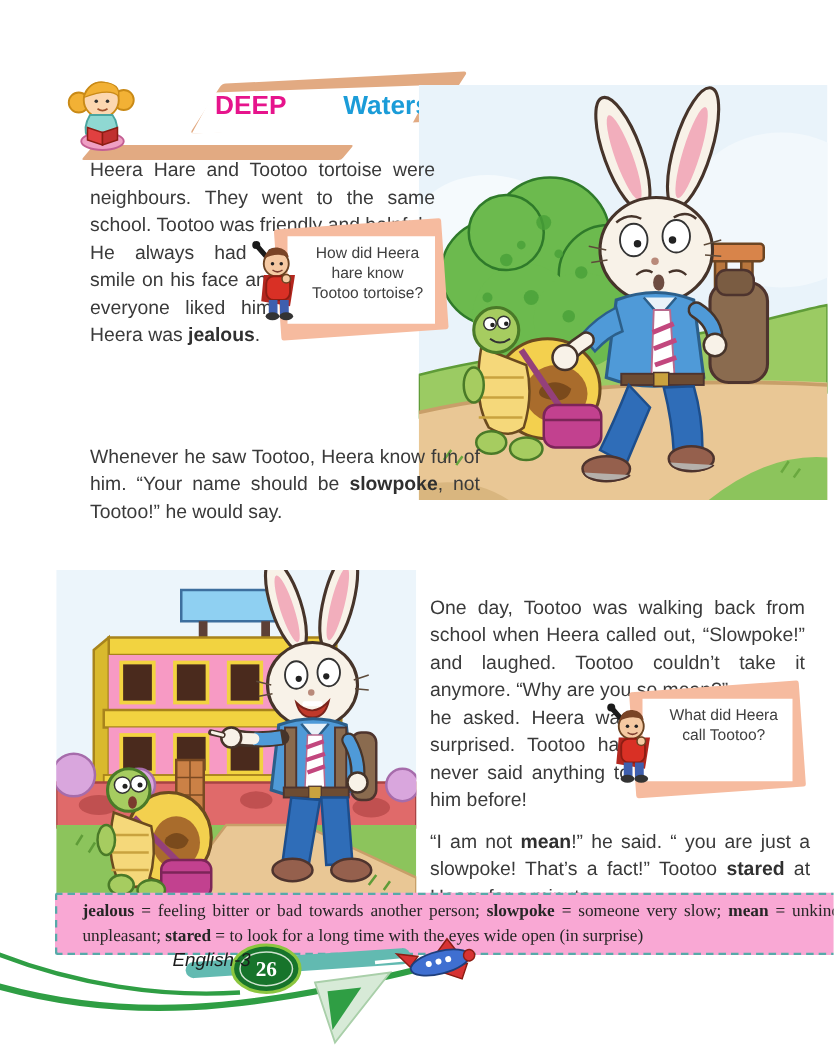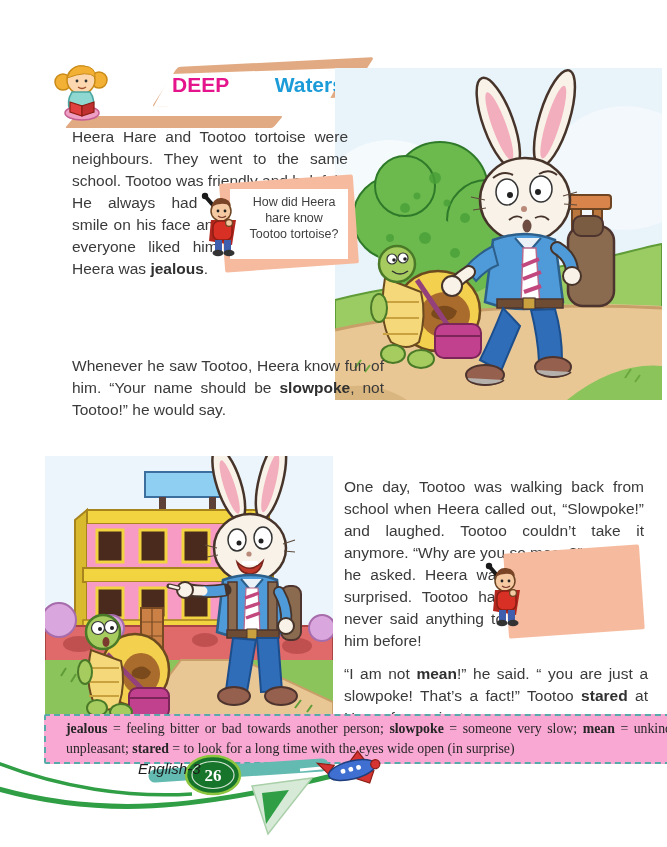--- a/index.html
+++ b/index.html
@@ -304,20 +304,23 @@
       <ellipse cx="39" cy="200" rx="16" ry="9" fill="#95604d" stroke="#4e342e" stroke-width="2"></ellipse>
       <ellipse cx="86" cy="200" rx="16" ry="9" fill="#95604d" stroke="#4e342e" stroke-width="2"></ellipse>
     </g>
   </svg>
 
   <p class="para p6b"><span>he asked. Heera was surprised. Tootoo had never said anything to him before!</span></p>
   <p class="para p6a"><span>One day, Tootoo was walking back from school when Heera called out, “Slowpoke!” and laughed. Tootoo couldn’t take it anymore. “Why are you so mean?”</span></p>
 
   <div class="qbox qbox2">
     <div class="qframe"></div>
+    <div class="qcard">
+      <p class="qtext">What did Heera call Tootoo?</p>
+    </div>
     <svg class="buddy" width="46" height="68" viewBox="0 0 46 68">
       <line x1="5" y1="5" x2="31" y2="35" stroke="#1a1a1a" stroke-width="4" stroke-linecap="round"></line>
       <circle cx="5" cy="5" r="3.2" fill="#1a1a1a"></circle>
       <path d="M11,29 L36,29 L32,54 L9,50 Z" fill="#b3261e"></path>
       <circle cx="21" cy="20" r="10" fill="#f5c9a2" stroke="#6b4423" stroke-width="1.5"></circle>
       <path d="M11,16 Q14,6 22,7 Q30,8 31,15 Q22,10 11,16 Z" fill="#7a4426"></path>
       <circle cx="18" cy="20" r="1.4" fill="#222"></circle>
         <circle cx="25" cy="20" r="1.4" fill="#222"></circle>
       <path d="M18,25 q4,3 8,0" stroke="#7a3b2e" fill="none" stroke-width="1.2"></path>
       <rect x="13" y="30" width="19" height="19" rx="6" fill="#d93025" stroke="#8c1d13" stroke-width="1.5"></rect>

